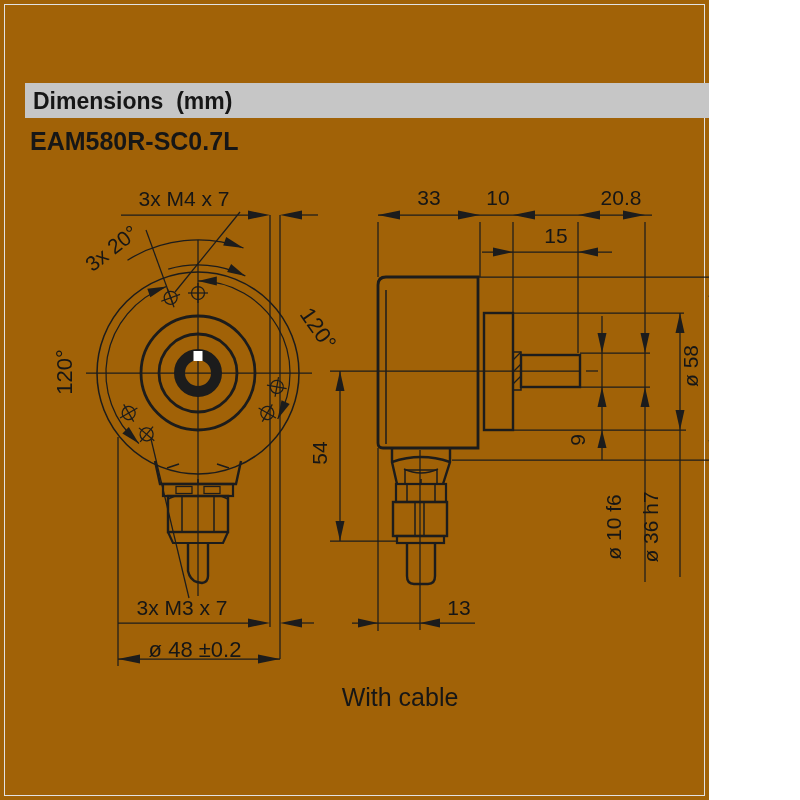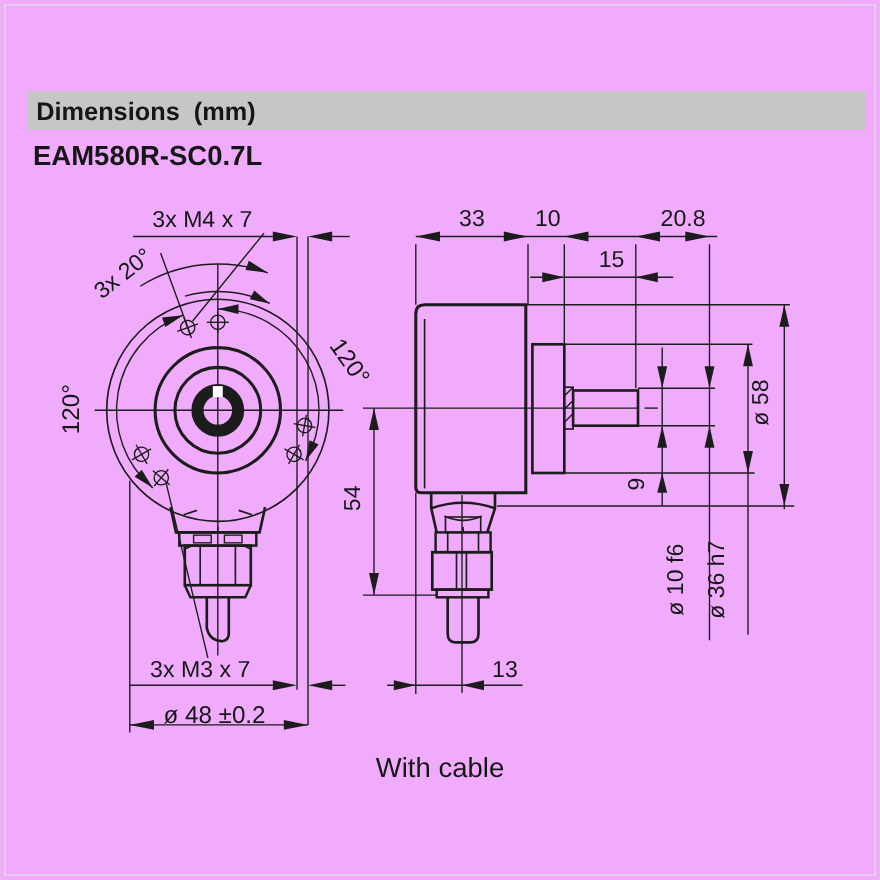--- a/index.html
+++ b/index.html
@@ -1,16 +1,16 @@
 <!DOCTYPE html>
 <html><head>
 <meta charset="utf-8">
 <style>
   html,body{margin:0;padding:0;background:#fff;}
-  .page{position:relative;width:800px;height:800px;background:#f0abfc;
+  .page{position:relative;width:709px;height:800px;background:#a16207;
         font-family:"Liberation Sans", sans-serif;overflow:hidden;}
   .frame{position:absolute;inset:4px;border:1px solid #e2e2e2;pointer-events:none;}
   svg{position:absolute;left:0;top:0;}
   svg text{fill:#161616;font-family:"Liberation Sans",sans-serif;white-space:pre;}
   .hdr{font-size:23px;font-weight:bold;}
   .model{font-size:25px;font-weight:bold;}
   .dim{font-size:21px;}
   .dim22{font-size:22px;}
   .cap{font-size:25px;}
   .thin{stroke:#1c1c1c;stroke-width:1.25;fill:none;}

